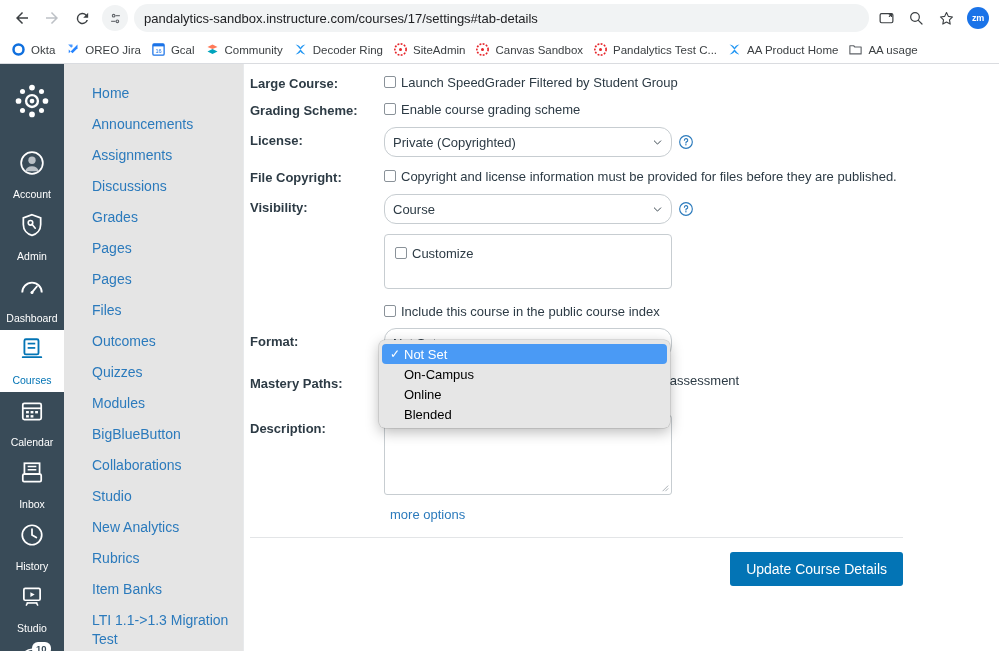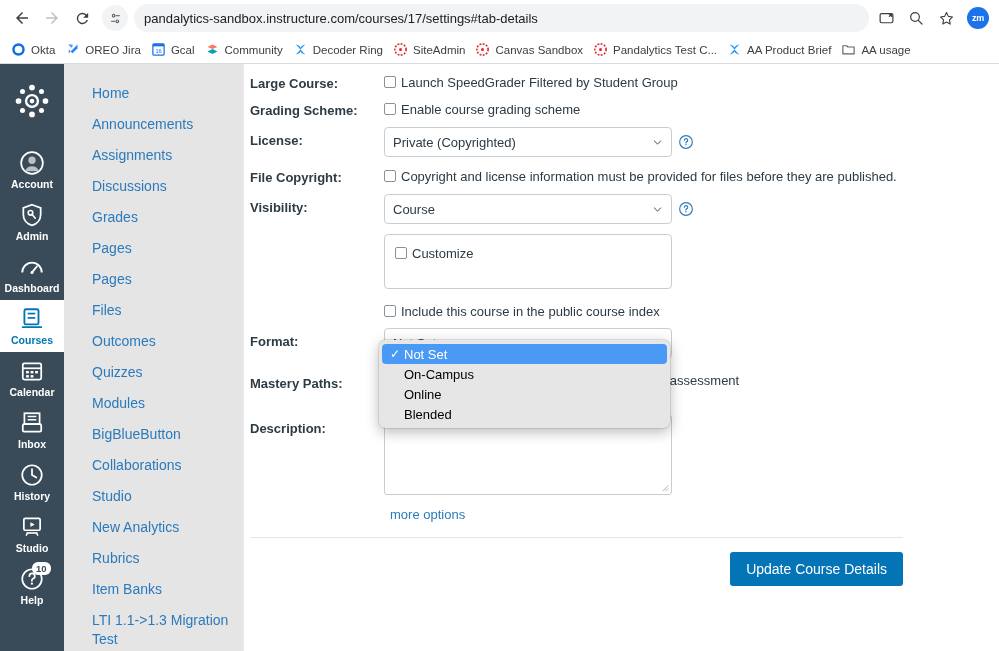--- a/index.html
+++ b/index.html
@@ -126,24 +126,23 @@
     width: 64px;
     padding: 6px 0 6px 0;
     display: flex;
     flex-direction: column;
     align-items: center;
     color: #fff;
     position: relative;
   }
   .gnav-item .gnav-label {
     font-size: 10.5px;
-    margin-top: 2px;
+    margin-top: 12px;
     line-height: 12px;
     color: #fff;
-    font-weight: bold;
   }
   .gnav-item.active { background: #ffffff; }
   .gnav-item.active .gnav-label { color: #0374B5; }
   .gnav-icon { width: 26px; height: 26px; display: block; }
   .help-badge {
     position: absolute;
     top: 2px; left: 32px;
     background: #fff;
     color: #394B58;
     border-radius: 6px;
@@ -224,21 +223,21 @@
   .cb-text {
     font-size: 13px;
     color: #2D3B45;
     line-height: 17px;
     white-space: nowrap;
   }
   .select-box {
     width: 288px;
     height: 30px;
     border: 1px solid #C7CDD1;
-    border-radius: 4px;
+    border-radius: 12px;
     background: #fff;
     display: flex;
     align-items: center;
     padding: 0 8px;
     font-size: 13px;
     color: #2D3B45;
     position: relative;
   }
   .select-box .sel-value { flex: 1 1 auto; }
   .chev {
@@ -454,21 +453,21 @@
         <circle cx="12" cy="12" r="9" fill="none" stroke="#E62429" stroke-width="2.6" stroke-dasharray="3 2.2"></circle>
         <circle cx="12" cy="12" r="2.4" fill="#E62429"></circle>
       </svg>
       <span class="bm-label">Pandalytics Test C...</span>
     </div>
 
     <div class="bookmark">
       <svg class="bm-icon" viewBox="0 0 24 24">
         <path d="M4 4c4 3 5 5 8 8-3 3-4 5-8 8 5-1 7-3 8-5 1 2 3 4 8 5-4-3-5-5-8-8 3-3 4-5 8-8-5 1-7 3-8 5-1-2-3-4-8-5z" fill="#2196F3"></path>
       </svg>
-      <span class="bm-label">AA Product Brief</span>
+      <span class="bm-label">AA Product Home</span>
     </div>
 
     <div class="bookmark">
       <svg class="bm-icon" viewBox="0 0 24 24">
         <path d="M3 6h6l2 2h10v11H3z" fill="none" stroke="#5f6368" stroke-width="1.8" stroke-linejoin="round"></path>
       </svg>
       <span class="bm-label">AA usage</span>
     </div>
 
   </div>

